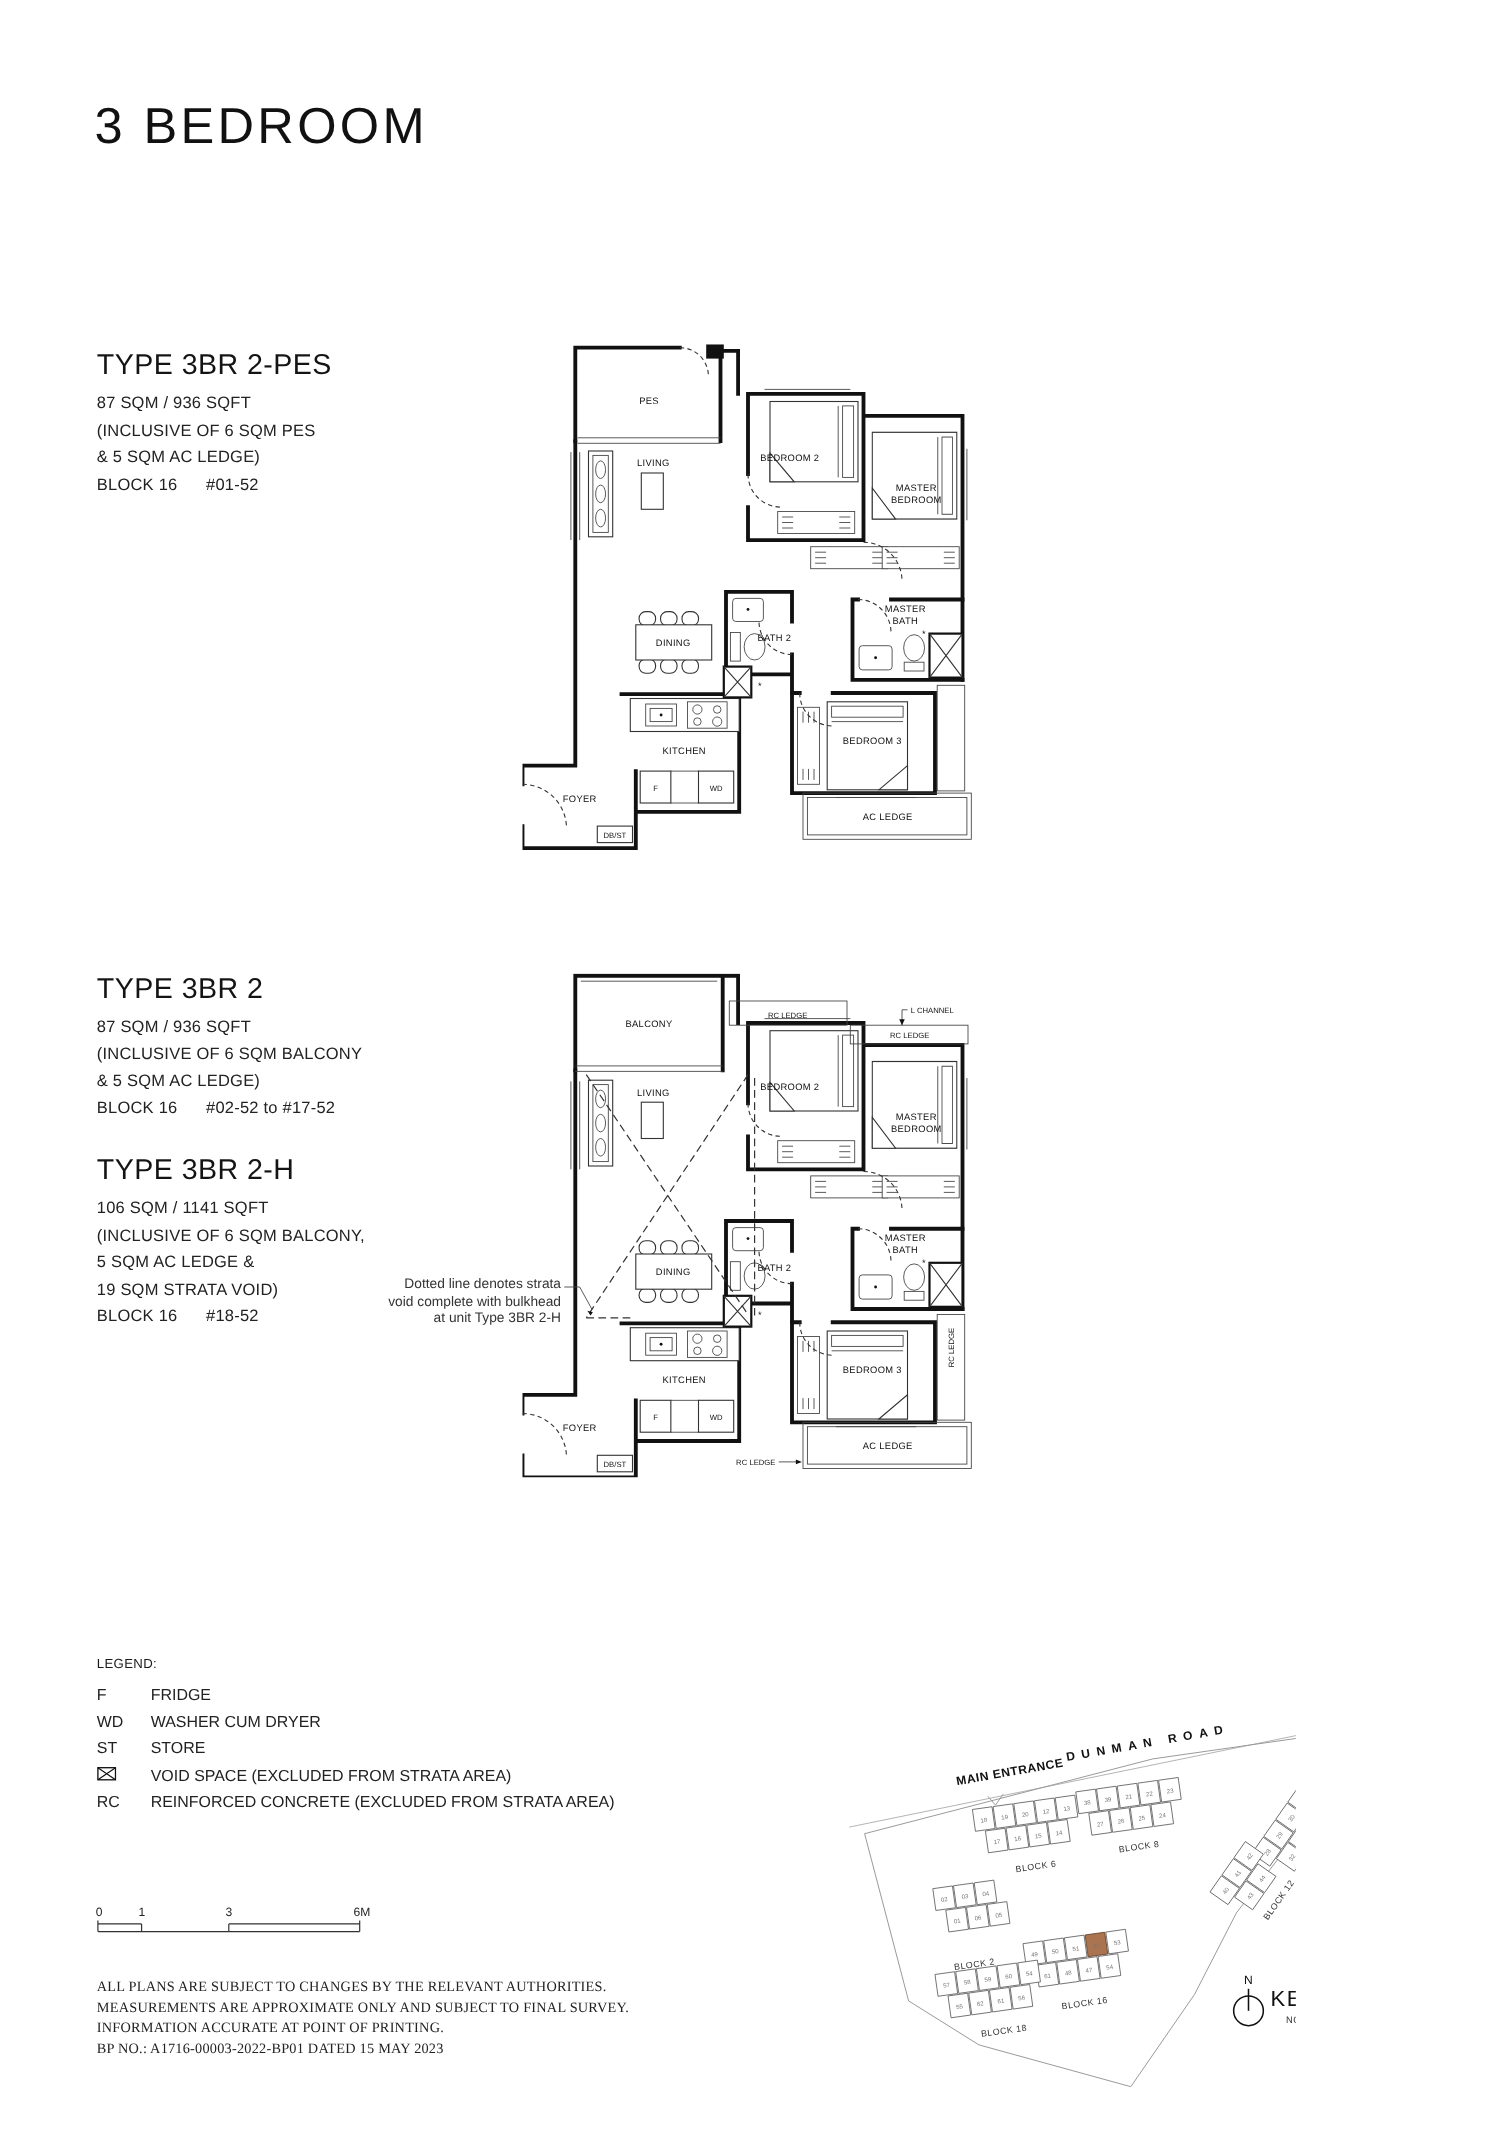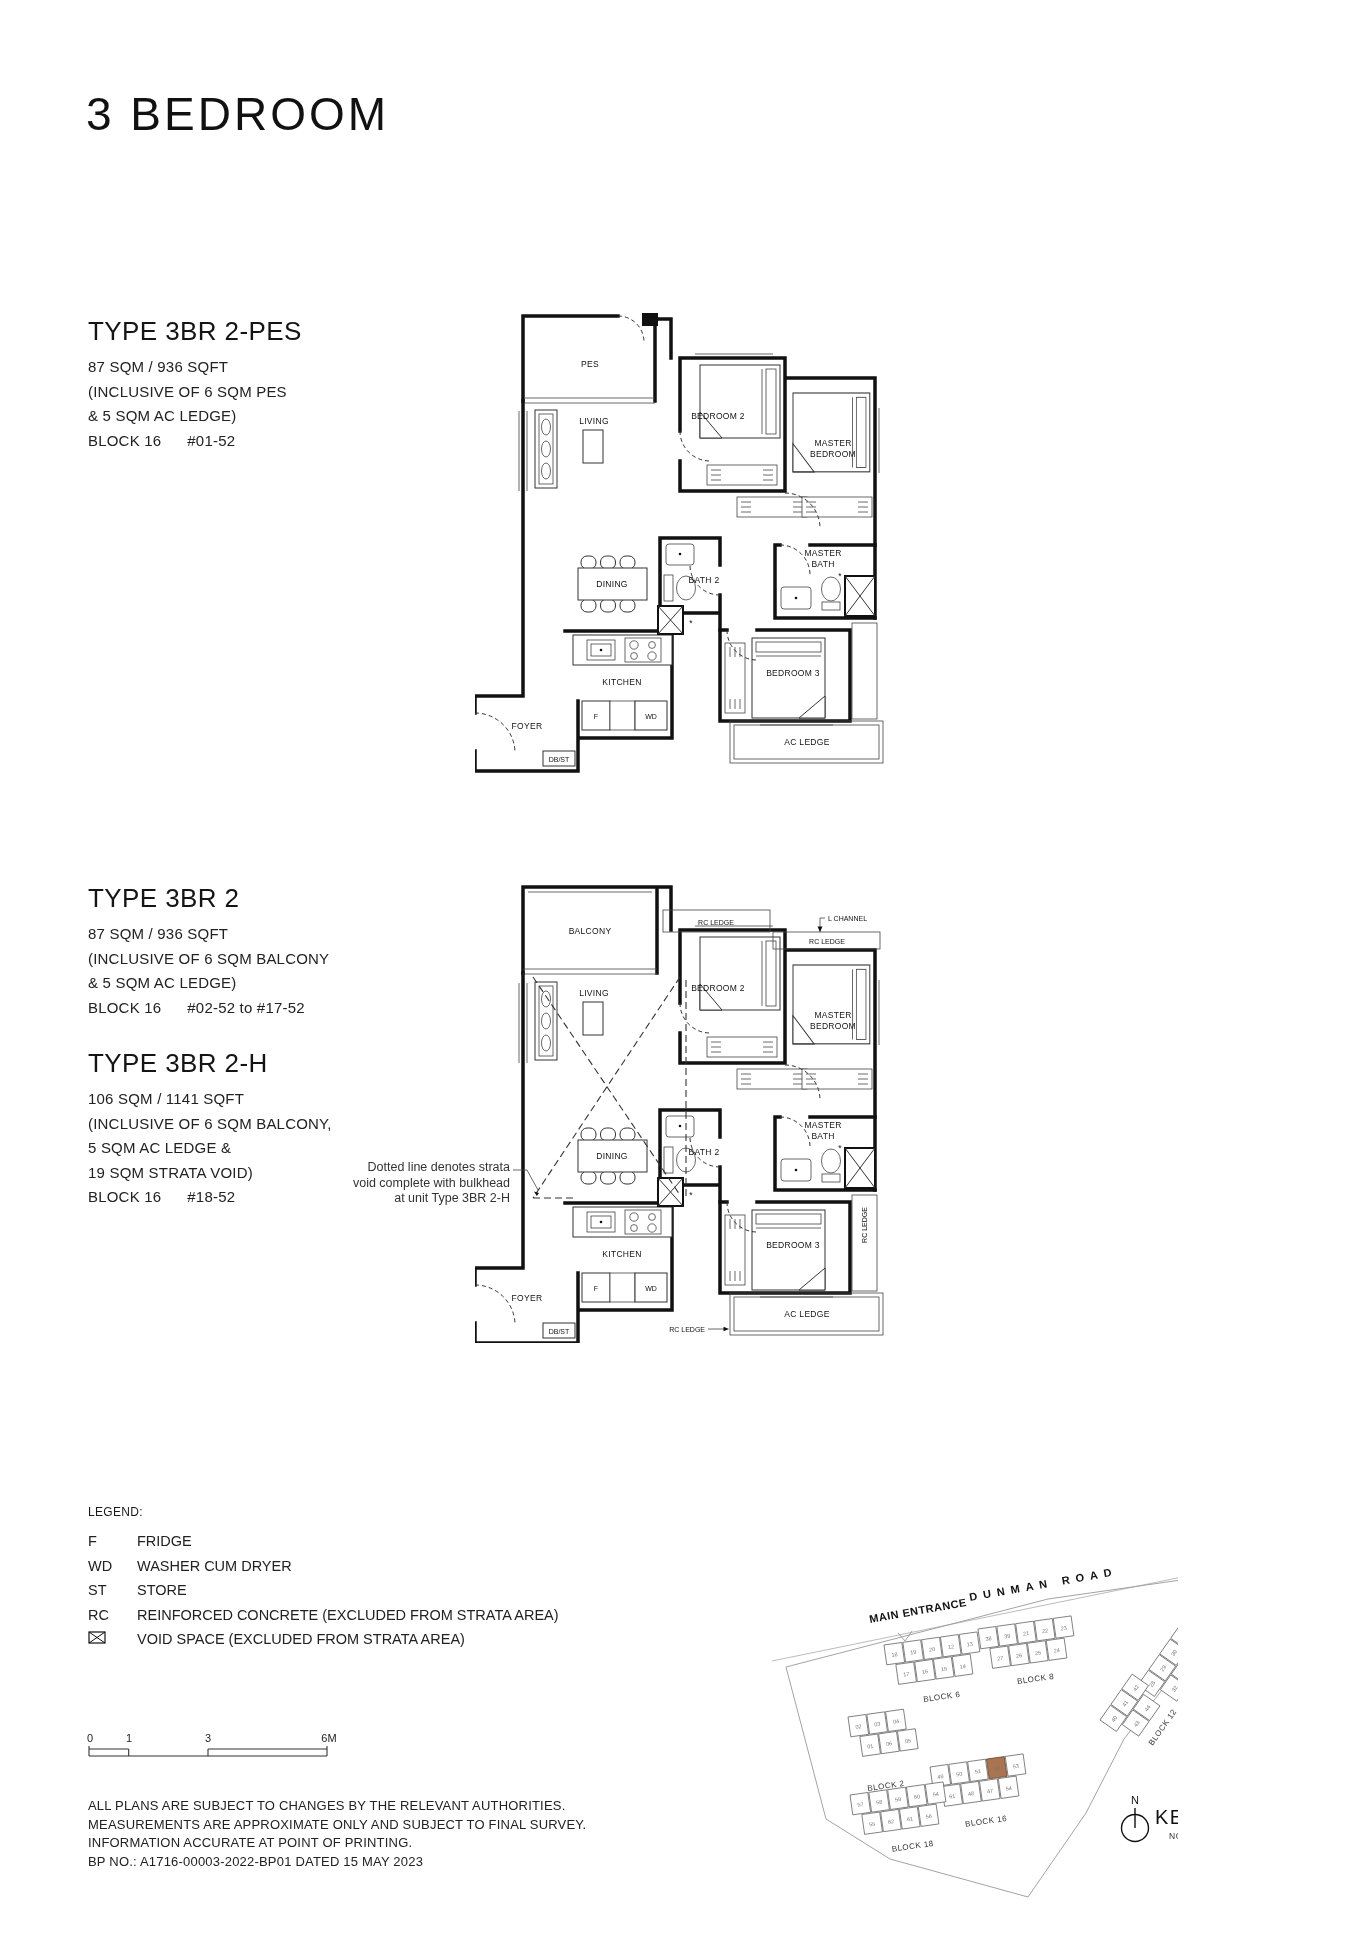--- a/index.html
+++ b/index.html
@@ -7,21 +7,21 @@
         font-family:"Liberation Sans","DejaVu Sans",sans-serif;color:#1a1a1a;padding-left:48px;}
   .abs{position:absolute;}
   .page-title{font-size:46px;font-weight:300;letter-spacing:3px;color:#111;}
   .type-title{font-size:26px;letter-spacing:.4px;color:#141414;margin-bottom:8px;}
   .type-line{font-size:15px;line-height:24.5px;color:#222;letter-spacing:.2px;}
   .block-line .gap{display:inline-block;width:26px;}
   .annotation{font-size:12.5px;line-height:15.5px;color:#333;text-align:right;}
   .legend-title{font-size:12px;letter-spacing:.3px;margin-bottom:10px;}
   .legend-row{font-size:14.5px;line-height:24.5px;color:#222;display:flex;}
   .legend-abbr{width:49px;flex:0 0 49px;}
-  .disclaimer{font-size:13px;line-height:18.5px;color:#222;letter-spacing:.2px;}
+  .disclaimer{font-size:13px;line-height:18.5px;color:#222;letter-spacing:.2px;font-family:Liberation Serif, serif;}
   
   .w{stroke:#111;stroke-width:3.5;fill:none;stroke-linecap:square;}
   .w2{stroke:#111;stroke-width:2;fill:none;}
   .t{stroke:#333;stroke-width:1;fill:none;}
   .t8{stroke:#444;stroke-width:.8;fill:none;}
   .d{stroke:#333;stroke-width:1;fill:none;stroke-dasharray:4 3;}
   .dv{stroke:#333;stroke-width:1.1;fill:none;stroke-dasharray:7 4;}
   .lbl{font:8.5px "Liberation Sans","DejaVu Sans",sans-serif;fill:#111;letter-spacing:.3px;text-anchor:middle;}
   .lbls{font:7px "Liberation Sans","DejaVu Sans",sans-serif;fill:#111;text-anchor:middle;}
   .fillw{fill:#fff;}
@@ -262,30 +262,30 @@
       </div>
     <div class="legend-row">
         <span class="legend-abbr">WD</span>
         <span>WASHER CUM DRYER</span>
       </div>
     <div class="legend-row">
         <span class="legend-abbr">ST</span>
         <span>STORE</span>
       </div>
     <div class="legend-row">
-        <span class="legend-abbr">RC</span>
-        <span>REINFORCED CONCRETE (EXCLUDED FROM STRATA AREA)</span>
-      </div>
-    <div class="legend-row">
       <span class="legend-abbr"><svg width="18" height="13" viewBox="0 0 18 13">
             <rect x="1" y="1" width="16" height="11" style="fill:none;stroke:#111;stroke-width:1.2"></rect>
             <path d="M1,1 L17,12 M17,1 L1,12" style="stroke:#111;stroke-width:1"></path>
           </svg></span>
       <span>VOID SPACE (EXCLUDED FROM STRATA AREA)</span>
     </div>
+    <div class="legend-row">
+        <span class="legend-abbr">RC</span>
+        <span>REINFORCED CONCRETE (EXCLUDED FROM STRATA AREA)</span>
+      </div>
   </div>
 
   <svg class="abs" style="left:86px;top:1731px;" width="260" height="32" viewBox="0 0 260 32">
     <text x="4" y="11" class="sbt">0</text>
     <text x="43" y="11" class="sbt">1</text>
     <text x="122" y="11" class="sbt">3</text>
     <text x="243" y="11" class="sbt">6M</text>
     <path class="sb" d="M3,25 L241,25 M3,15 L3,25 M42.7,18 L42.7,25 M122,18 L122,25 M241,15 L241,25 M3,18 L42.7,18 M122,18 L241,18"></path>
   </svg>
 

